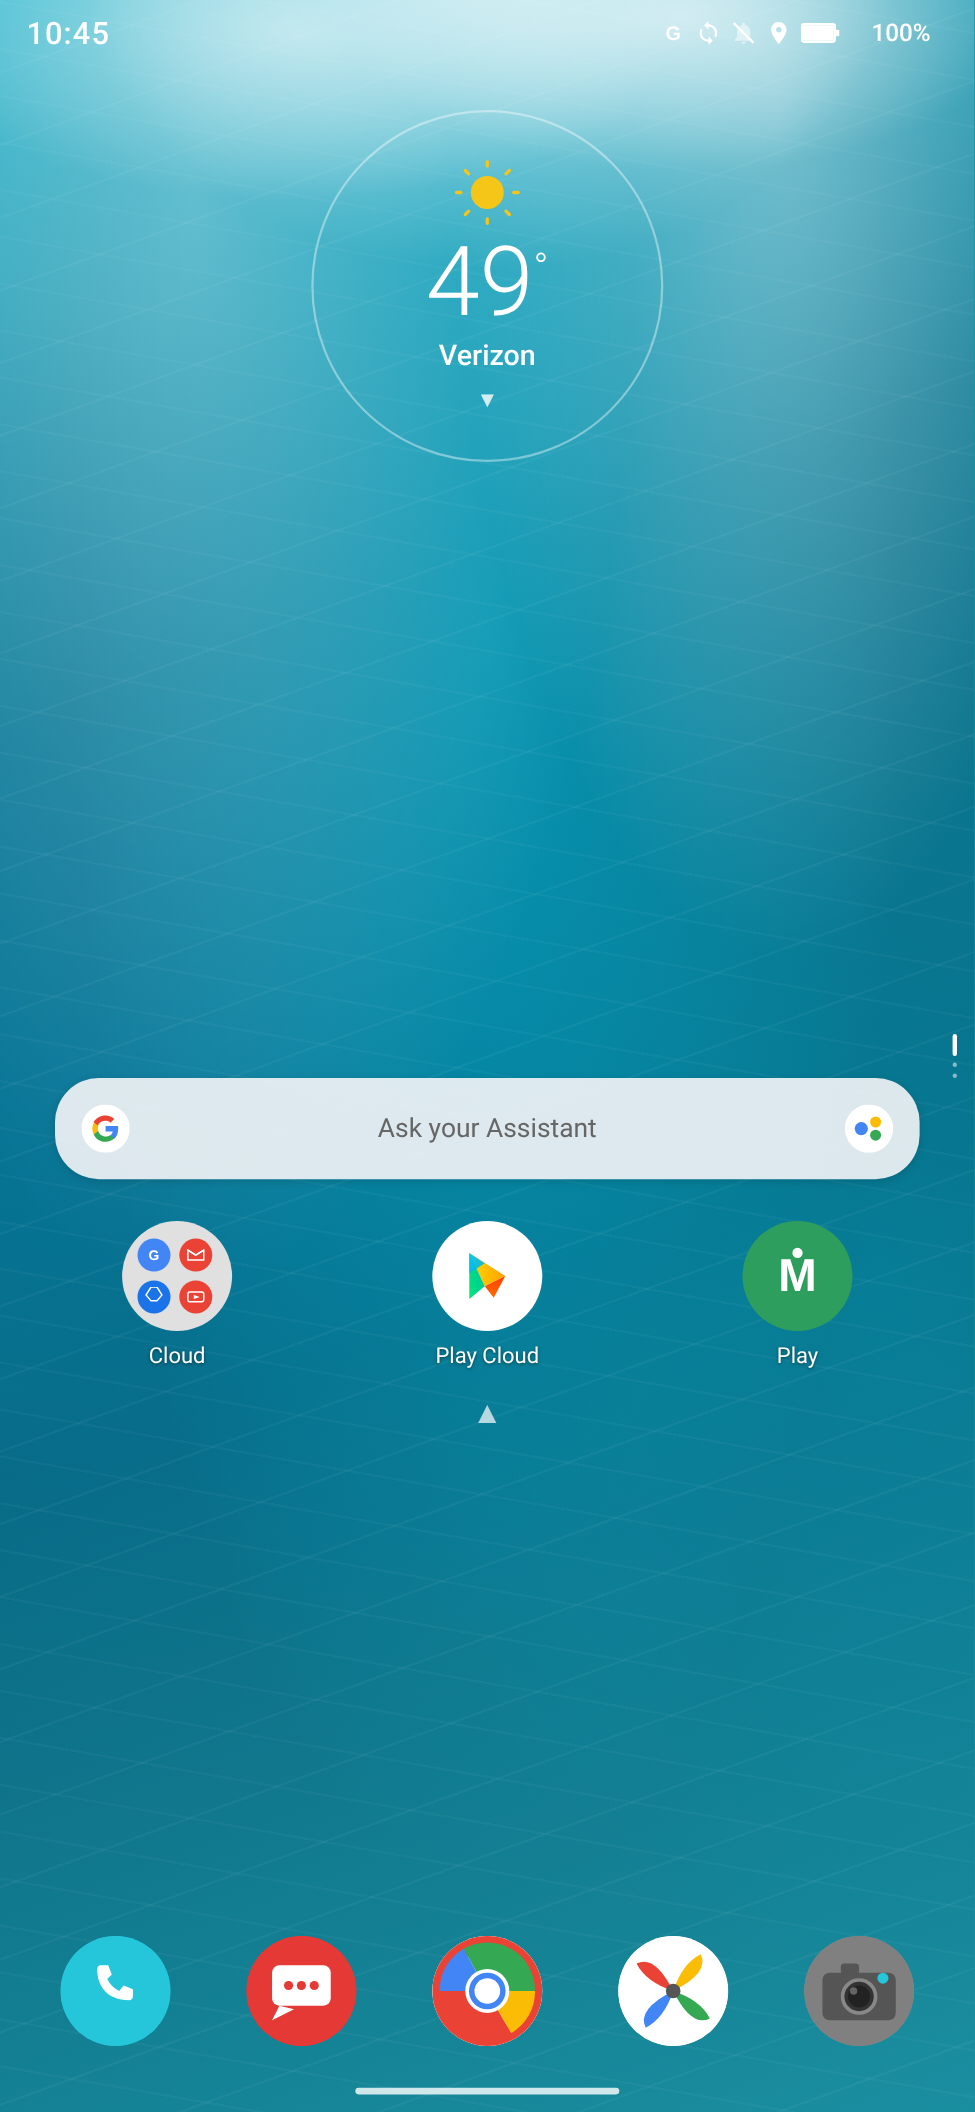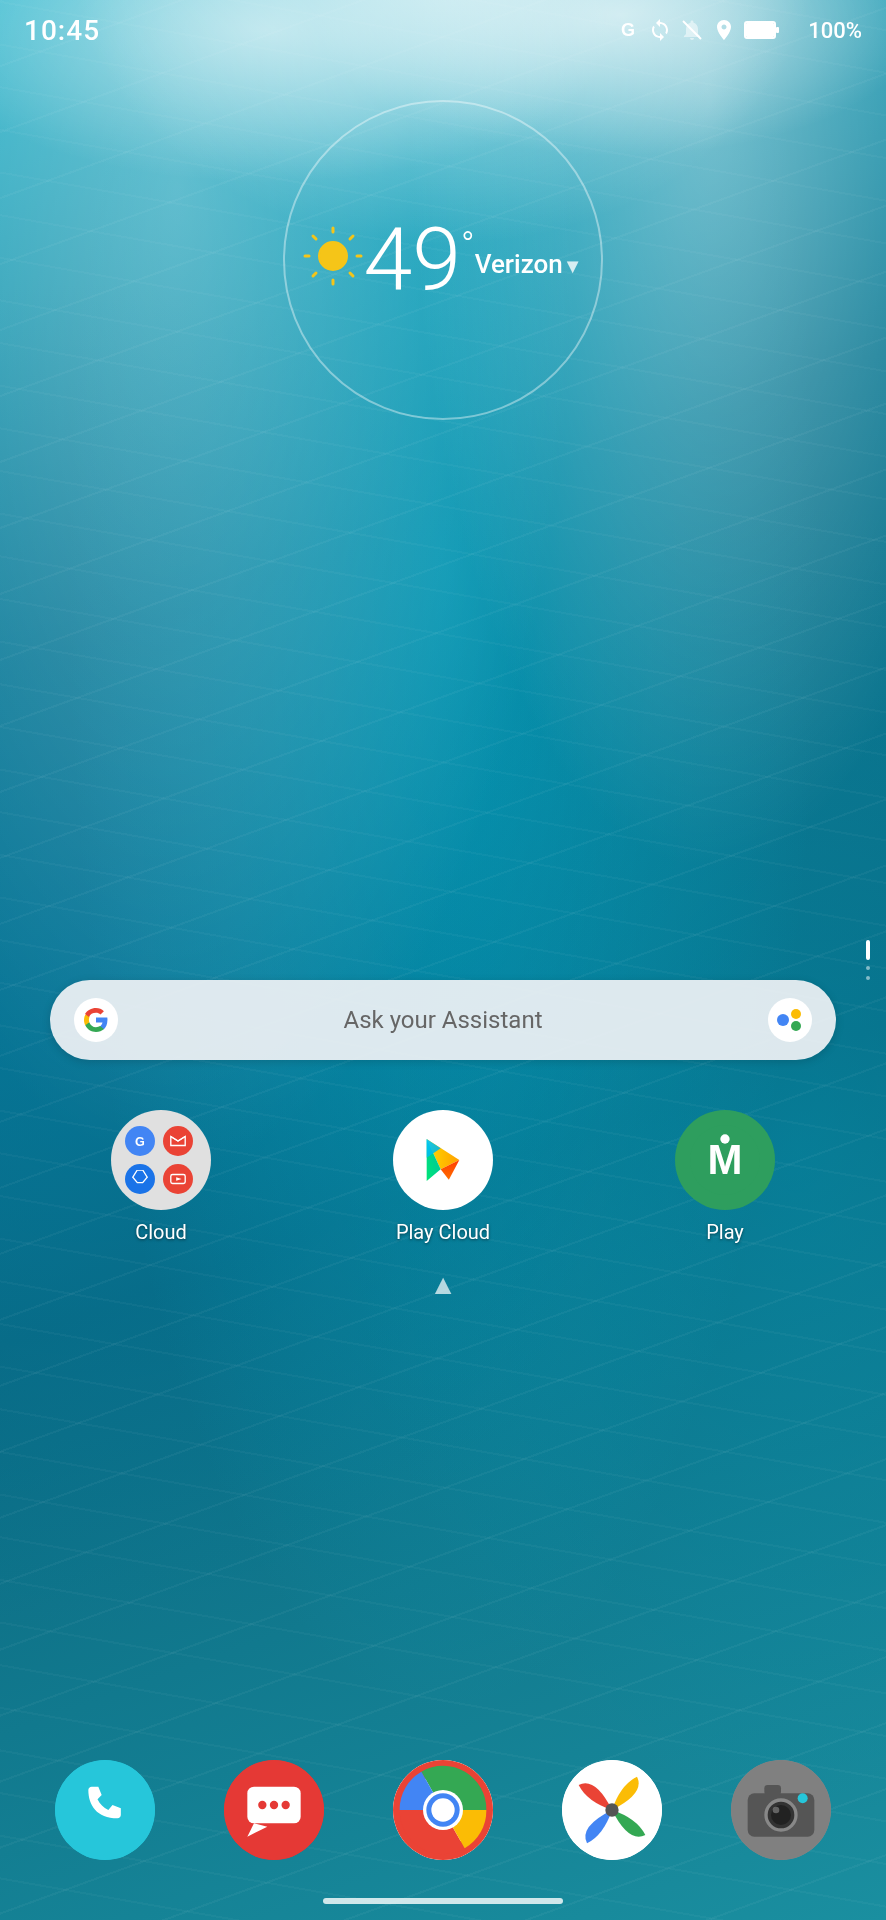--- a/index.html
+++ b/index.html
@@ -59,21 +59,21 @@
       background: radial-gradient(ellipse at 50% -20%, rgba(255,255,255,0.7) 0%, transparent 60%),
                   radial-gradient(ellipse at 30% 10%, rgba(255,255,255,0.5) 0%, transparent 40%),
                   radial-gradient(ellipse at 70% 5%, rgba(255,255,255,0.6) 0%, transparent 35%);
     }
 
     
     .status-bar {
       position: absolute;
       top: 0;
       left: 0;
-      right: 0;
+      right: 16px;
       height: 60px;
       display: flex;
       align-items: center;
       justify-content: space-between;
       padding: 0 24px;
       z-index: 100;
     }
 
     .status-time {
       color: white;
@@ -104,21 +104,21 @@
     .weather-widget {
       position: absolute;
       top: 100px;
       left: 50%;
       transform: translateX(-50%);
       width: 320px;
       height: 320px;
       border: 2px solid rgba(255,255,255,0.4);
       border-radius: 50%;
       display: flex;
-      flex-direction: row;
+      flex-direction: column;
       align-items: center;
       justify-content: center;
       z-index: 10;
     }
 
     .weather-sun {
       font-size: 48px;
       margin-bottom: 8px;
     }
 
@@ -150,21 +150,21 @@
       margin-top: 12px;
       opacity: 0.8;
     }
 
     
     .search-bar {
       position: absolute;
       top: 980px;
       left: 50px;
       right: 50px;
-      height: 80px;
+      height: 92px;
       background: rgba(240,242,245,0.92);
       border-radius: 40px;
       display: flex;
       align-items: center;
       padding: 0 24px;
       z-index: 10;
       box-shadow: 0 2px 8px rgba(0,0,0,0.15);
     }
 
     .google-g {

